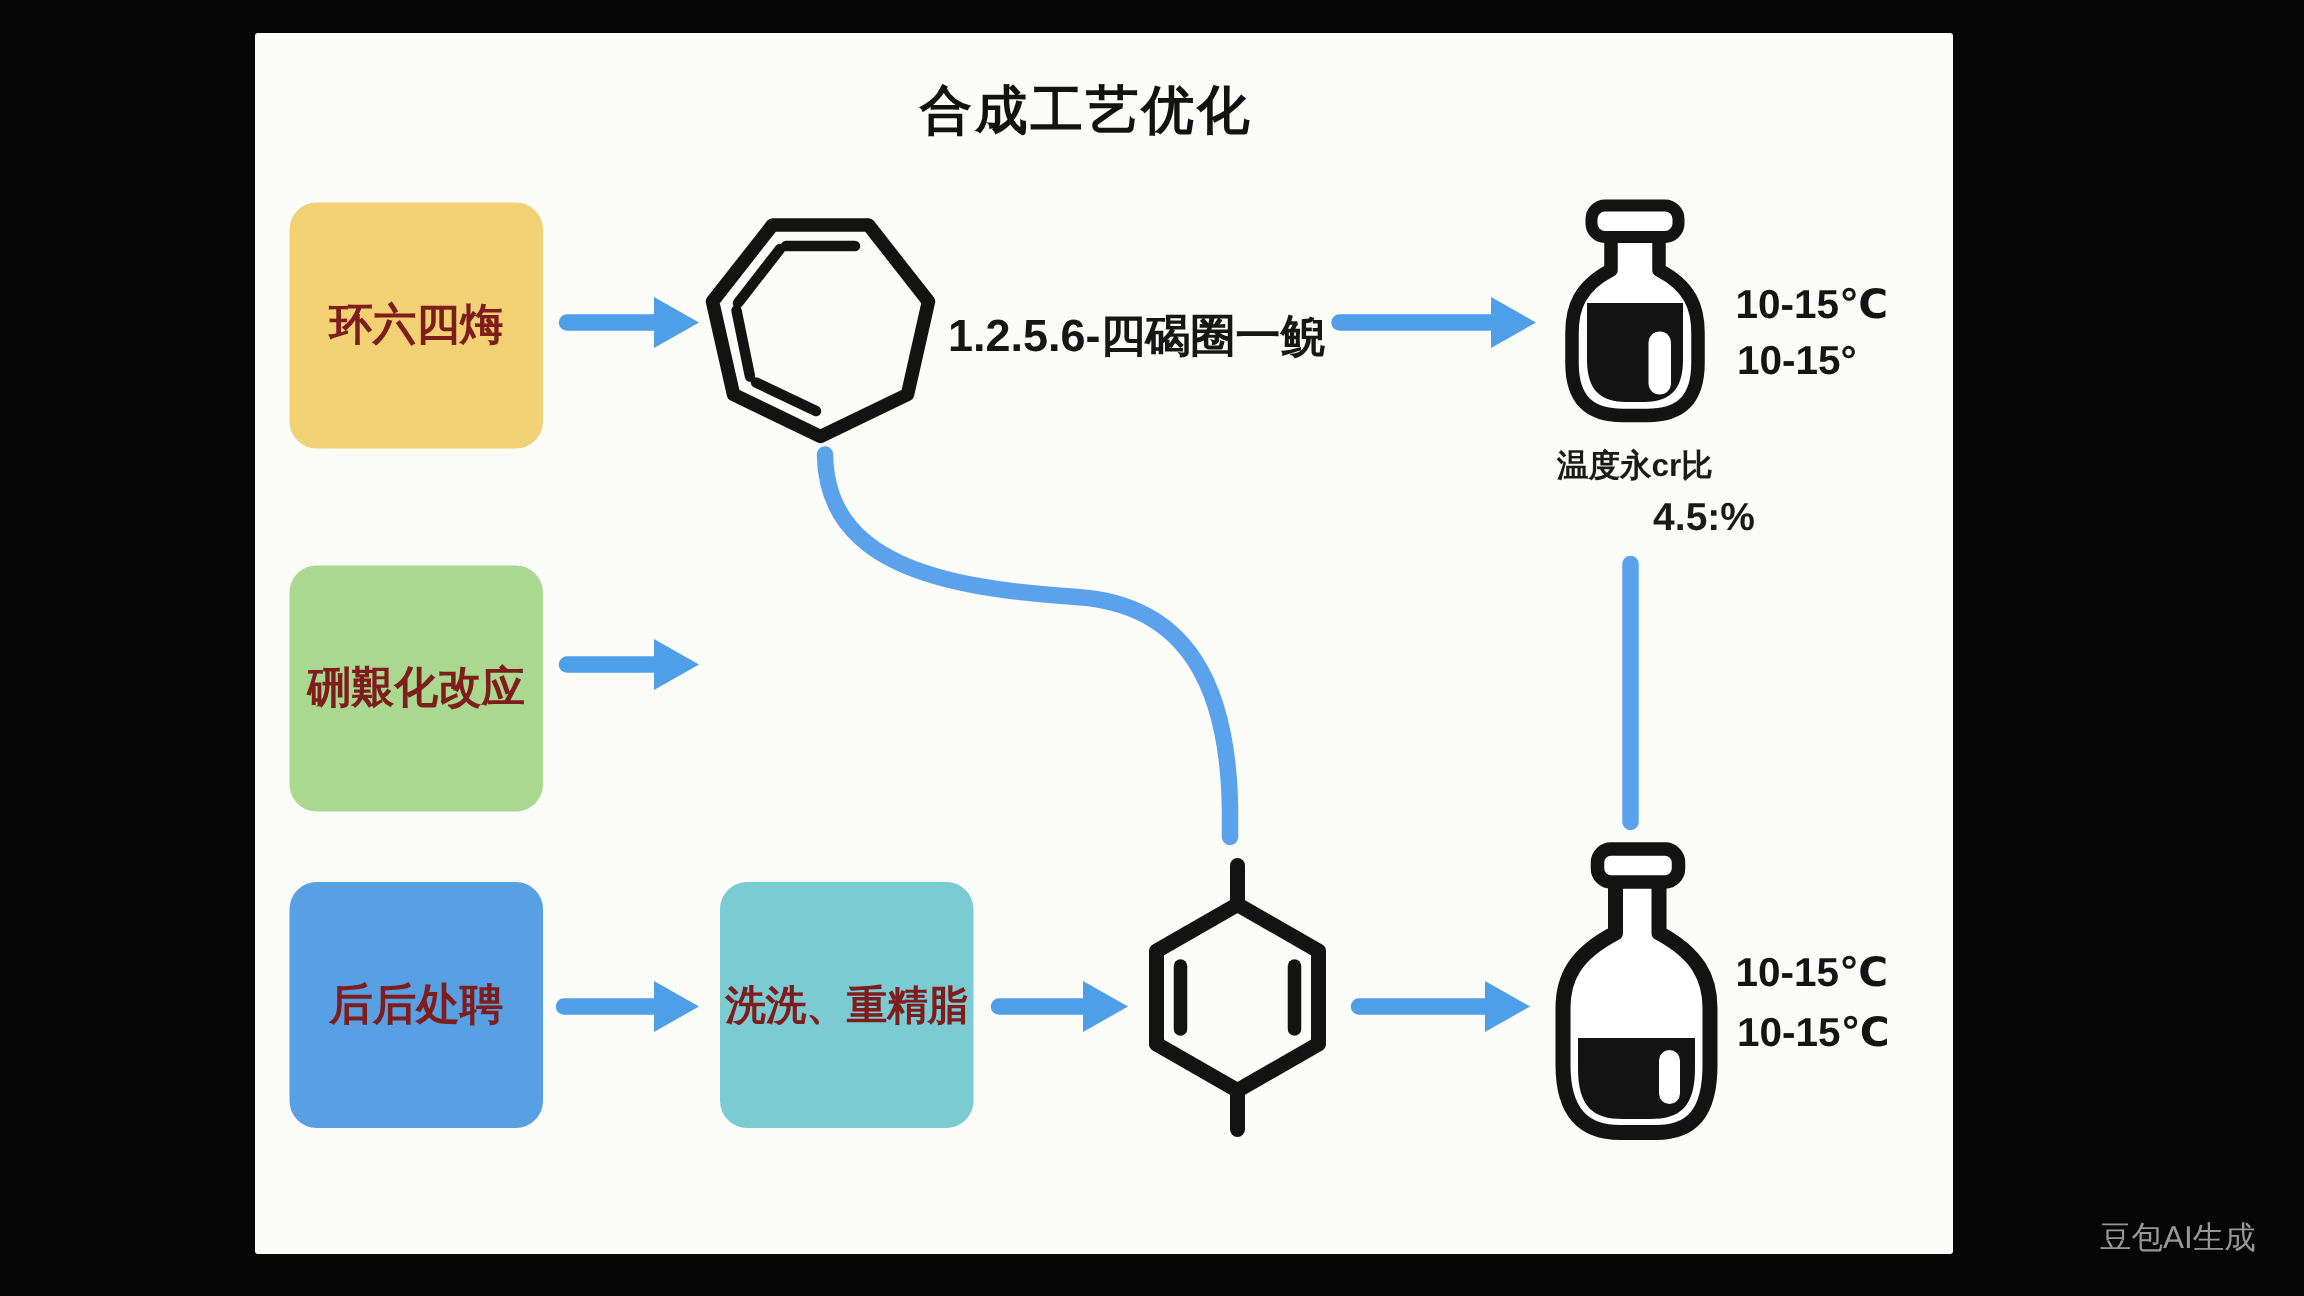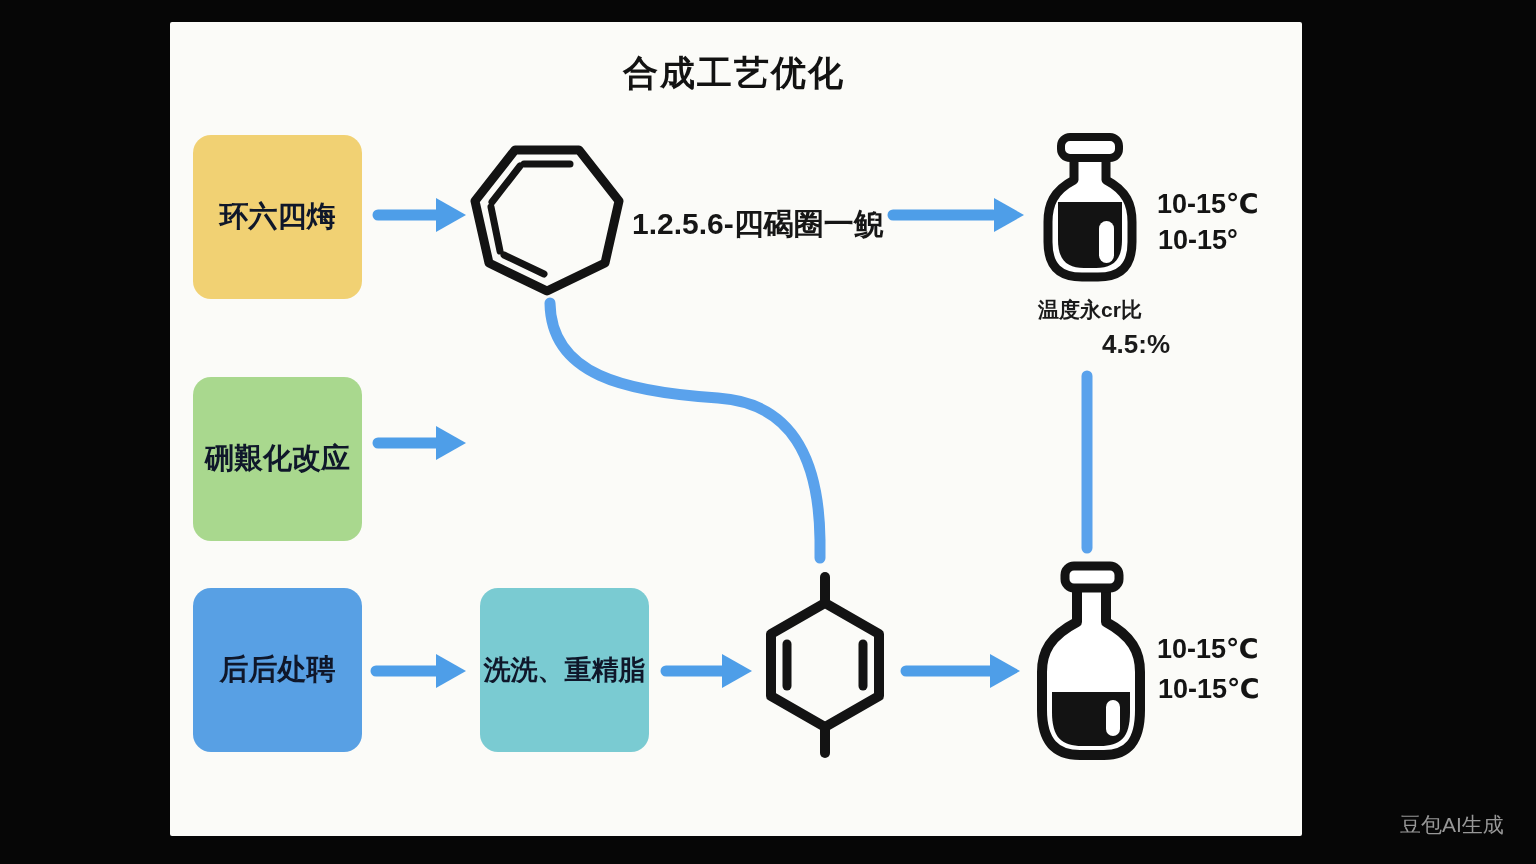--- a/index.html
+++ b/index.html
@@ -6,27 +6,27 @@
   .stage{
     position:relative;width:1536px;height:864px;background:#060606;
     font-family:"Liberation Sans","DejaVu Sans",sans-serif;overflow:hidden;
   }
   .canvas{
     position:absolute;left:170px;top:22px;width:1132px;height:814px;
     background:#fbfbf8;border-radius:2px;
   }
   .abs{position:absolute;}
   .title{
-    left:168px;top:50px;width:1132px;text-align:center;
+    left:158px;top:50px;width:1132px;text-align:center;
     font-size:35px;font-weight:700;letter-spacing:2px;color:#121212;
   }
   .pbox{
     width:169px;height:164px;border-radius:18px;
     display:flex;align-items:center;justify-content:center;
-    font-size:29px;font-weight:700;color:#0f172a;text-align:center;
+    font-size:29px;font-weight:700;color:#7f1d1d;text-align:center;
   }
   .box-yellow{left:193px;top:135px;background:#f1d173;}
   .box-green{left:193px;top:377px;background:#a9d88e;}
   .box-blue{left:193px;top:588px;background:#58a0e4;}
   .box-teal{left:480px;top:588px;background:#7acbd2;font-size:27px;}
   .mol-label{left:632px;top:204px;font-size:30px;font-weight:600;color:#161616;}
   .solvent-label{left:490px;top:426px;font-size:29px;font-weight:600;color:#161616;}
   .temp{font-size:27px;font-weight:600;color:#141414;}
   .t1a{left:1157px;top:188px;} .t1b{left:1158px;top:225px;}
   .t2a{left:1157px;top:633px;} .t2b{left:1158px;top:673px;}

